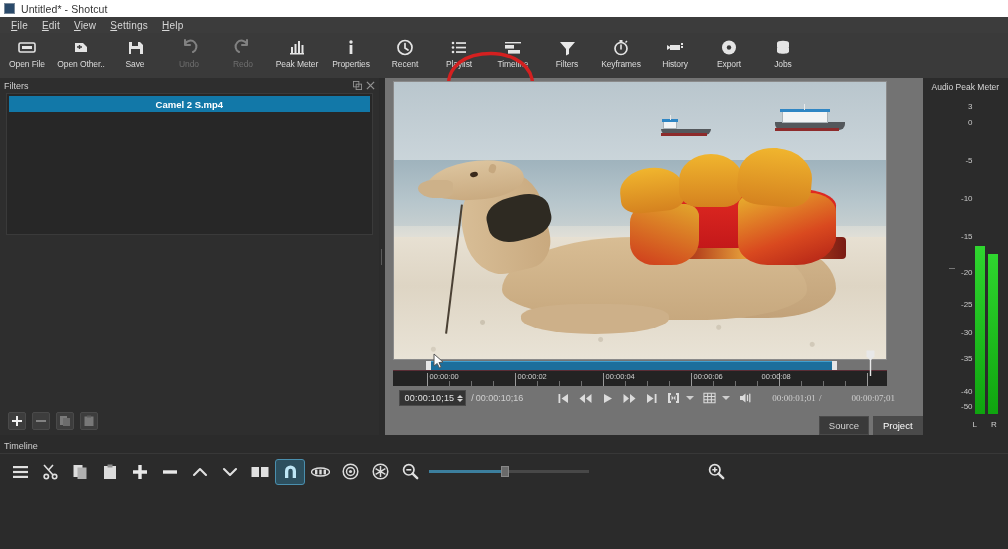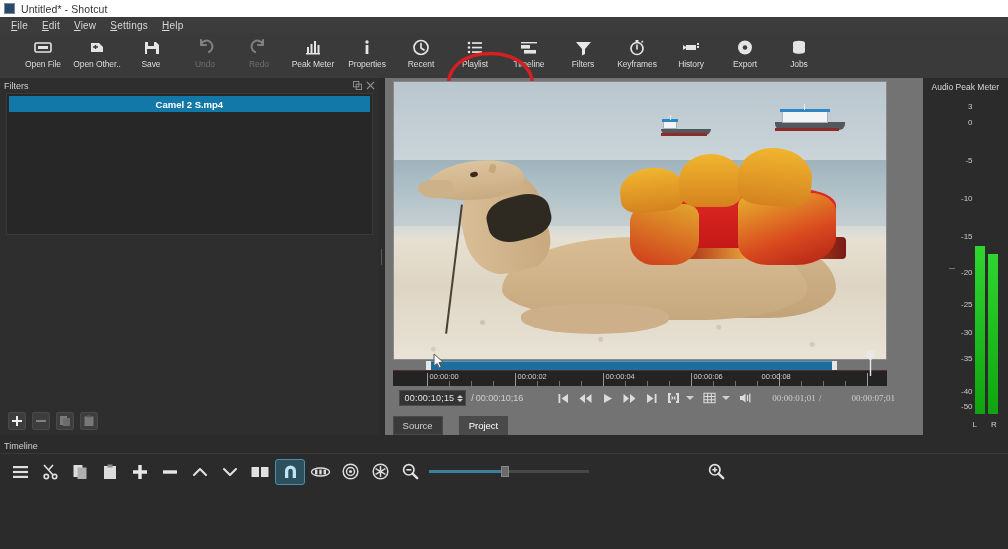--- a/index.html
+++ b/index.html
@@ -29,21 +29,21 @@
   }
   .menu-item {
     font-size: 10px; color: #d8d8d8; padding: 1px 8px 1px 6px;
     letter-spacing: .2px;
   }
   .menu-item:first-letter { text-decoration: underline; }
 
   
   .toolbar {
     height: 45px; background: #3a3a3a; display: flex; align-items: flex-start;
-    padding-left: 16px; position: relative;
+    padding-left: 0; position: relative;
   }
   .tb-btn {
     width: 54px; display: flex; flex-direction: column; align-items: center;
     padding-top: 4px; gap: 2px;
   }
   .tb-btn .ico { height: 20px; display: flex; align-items: center; justify-content: center; }
   .tb-btn .lbl { font-size: 8.5px; color: #dcdcdc; white-space: nowrap; letter-spacing: -.1px; }
   .tb-btn.disabled .lbl { color: #6e6e6e; }
   .tb-btn.disabled svg { opacity: .42; }
 
@@ -238,21 +238,21 @@
   .spin i.up { border-bottom: 3px solid #cfcfcf; }
   .spin i.dn { border-top: 3px solid #cfcfcf; }
   .totaltime { font-size: 9px; color: #cfcfcf; margin-left: 5px; }
   .tctrls { display: flex; align-items: center; gap: 9px; margin-left: 34px; }
   .tctrls .tc { display: flex; align-items: center; justify-content: center; width: 13px; }
   .caret { width:0;height:0;border-left:4px solid transparent;border-right:4px solid transparent;border-top:4px solid #cfcfcf; margin-left:-3px; }
   .inout { font-size: 9px; color: #cfcfcf; margin-left: 20px; font-family: Liberation Serif, serif; }
   .inout.second { margin-left: 30px; }
 
   
-  .tabs { margin-left: 8px; margin-top: 6px; display: flex; gap: 16px; }
+  .tabs { margin-left: 8px; margin-top: 6px; display: flex; gap: 4px; justify-content: flex-end; }
   .tab {
     font-size: 9.5px; color: #d2d2d2; background: #3a3a3a; padding: 3px 9px;
     border: 1px solid #4a4a4a;
   }
   .tab.active { background: #4a4a4a; color: #ffffff; }
 
   
   .apm { width: 88px; background: #2b2b2b; position: relative; }
   .apm-title { font-size: 8.5px; color: #d8d8d8; text-align: center; padding-top: 4px; }
   .apm-scale { position: absolute; left: 28px; top: 18px; width: 22px; height: 310px; }

